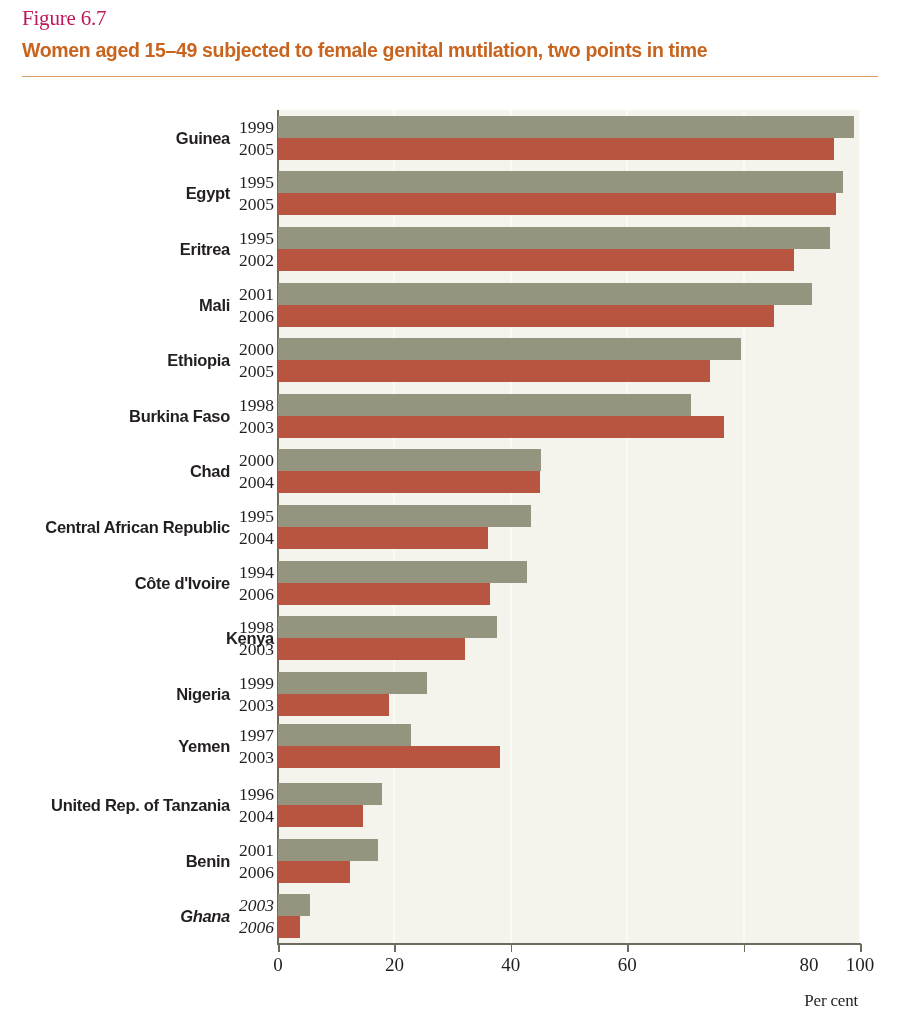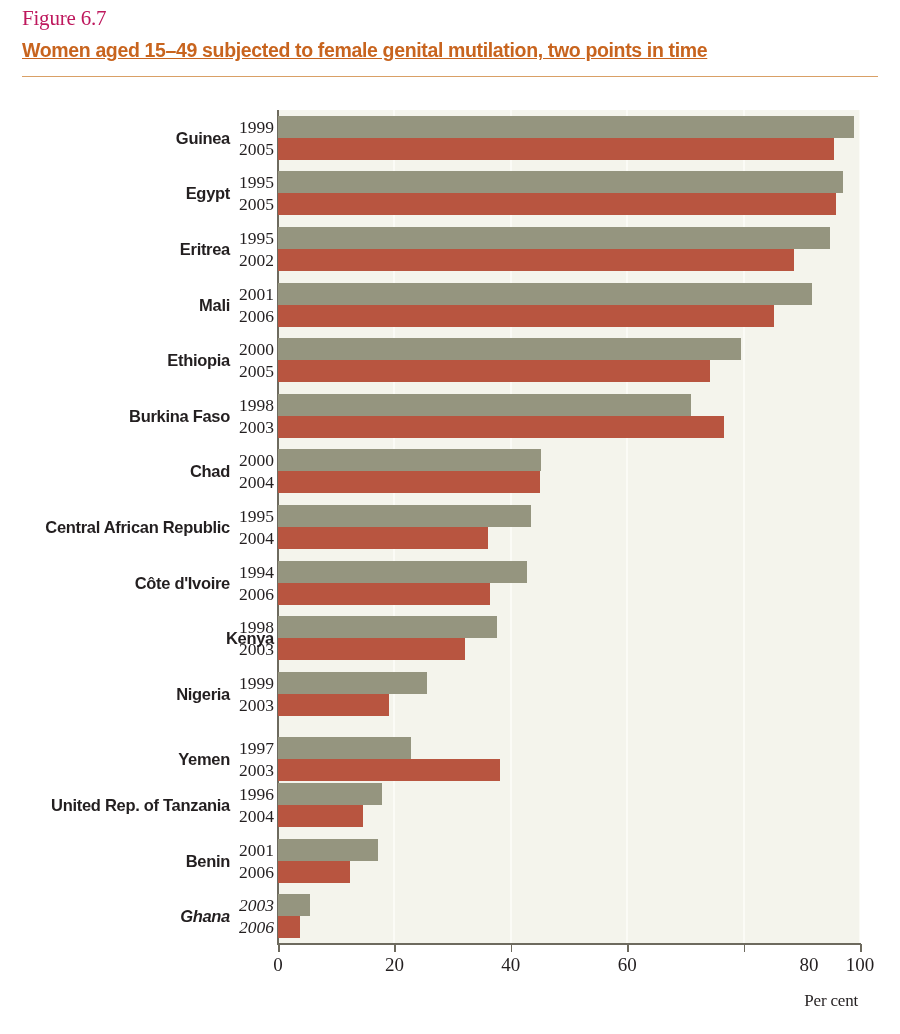--- a/index.html
+++ b/index.html
@@ -31,21 +31,20 @@
   }
   #figure-title {
     position: absolute;
     left: 22px; top: 39px;
     font-size: 19.5px;
     font-weight: bold;
     color: #c8641e;
     font-family: "Liberation Sans", sans-serif;
     letter-spacing: -0.35px;
     white-space: nowrap;
-    text-decoration: underline;
   }
   #header-rule {
     position: absolute;
     left: 22px; top: 76px;
     width: 856px;
     height: 1px;
     background: #d9a066;
   }
 
   
@@ -252,21 +251,21 @@
       <div class="bar period1" title="Kenya 1998: 37.6%" style="left: 278px; top: 5.8px; width: 218.832px;"></div>
       <div class="bar period2" title="Kenya 2003: 32.2%" style="left: 278px; top: 27.8px; width: 187.404px;"></div>
     </div>
     <div class="group" style="top: 570px; height: 55.6px;">
       <div class="country-label" style="top: 18.8px;">Nigeria</div>
       <div class="year-label" style="top: 6.8px;">1999</div>
       <div class="year-label" style="top: 28.8px;">2003</div>
       <div class="bar period1" title="Nigeria 1999: 25.6%" style="left: 278px; top: 5.8px; width: 148.992px;"></div>
       <div class="bar period2" title="Nigeria 2003: 19%" style="left: 278px; top: 27.8px; width: 110.58px;"></div>
     </div>
-    <div class="group" style="top: 635px; height: 55.6px;">
+    <div class="group" style="top: 622px; height: 55.6px;">
       <div class="country-label" style="top: 18.8px;">Yemen</div>
       <div class="year-label" style="top: 6.8px;">1997</div>
       <div class="year-label" style="top: 28.8px;">2003</div>
       <div class="bar period1" title="Yemen 1997: 22.9%" style="left: 278px; top: 5.8px; width: 133.278px;"></div>
       <div class="bar period2" title="Yemen 2003: 38.2%" style="left: 278px; top: 27.8px; width: 222.324px;"></div>
     </div>
     <div class="group" style="top: 681.2px; height: 55.6px;">
       <div class="country-label" style="top: 18.8px;">United Rep. of Tanzania</div>
       <div class="year-label" style="top: 6.8px;">1996</div>
       <div class="year-label" style="top: 28.8px;">2004</div>

